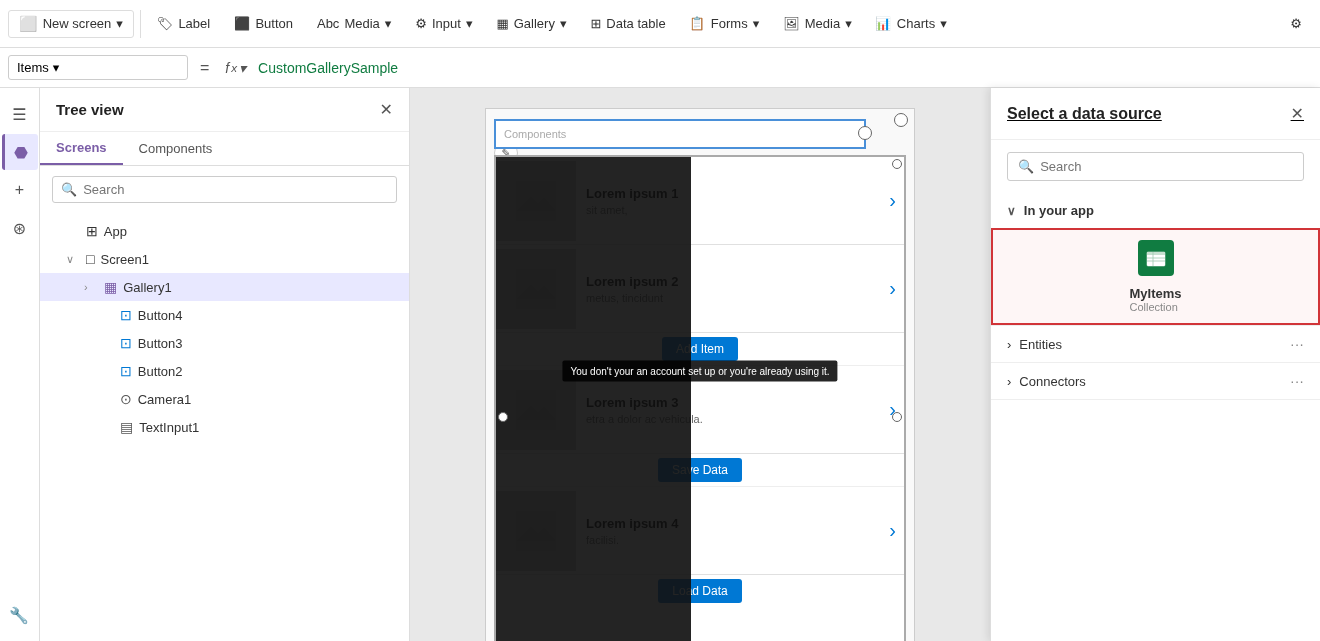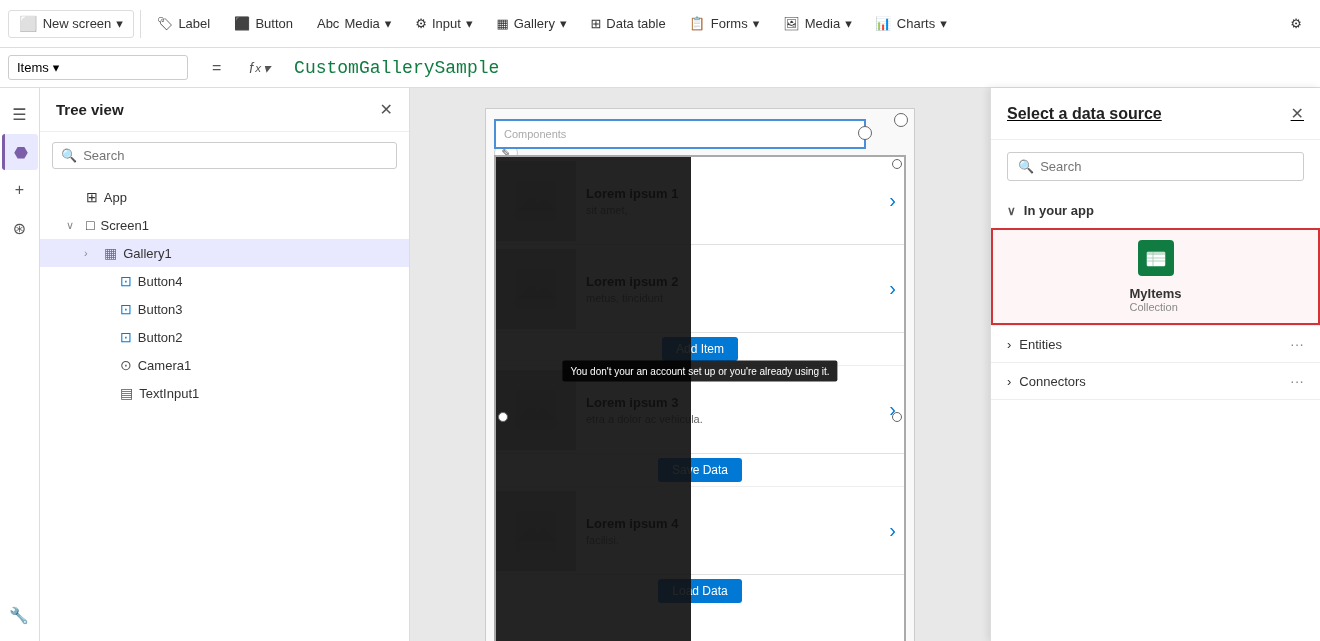--- a/index.html
+++ b/index.html
@@ -18,31 +18,31 @@
       border: none; background: transparent;
     }
     .toolbar-item .icon { font-size: 15px; }
     .toolbar-sep { width: 1px; height: 28px; background: #ddd; margin: 0 2px; }
     .toolbar-item.new-screen { border: 1px solid #ddd; border-radius: 3px; }
 
     
     .formula-bar {
       display: flex; align-items: center; height: 40px;
       background: #fff; border-bottom: 1px solid #ddd;
-      padding: 0 8px; gap: 20px;
+      padding: 0 8px; gap: 8px;
     }
     .formula-dropdown {
       display: flex; align-items: center; gap: 4px;
       border: 1px solid #ccc; border-radius: 3px;
       padding: 4px 8px; min-width: 180px; cursor: pointer;
       font-size: 13px; background: #fff;
     }
     .formula-eq { font-size: 16px; color: #555; padding: 0 4px; }
     .formula-fx { font-style: italic; color: #555; font-size: 14px; padding: 0 4px; display: flex; align-items: center; gap: 2px; }
-    .formula-input { flex: 1; border: none; outline: none; font-size: 18px; color: #107c41; font-family: Liberation Mono, monospace; }
+    .formula-input { flex: 1; border: none; outline: none; font-size: 14px; color: #107c41; font-family: Liberation Sans, sans-serif; }
 
     
     .main-layout { display: flex; height: calc(641px - 88px); }
 
     
     .left-icons {
       width: 40px; background: #fff; border-right: 1px solid #ddd;
       display: flex; flex-direction: column; align-items: center;
       padding: 8px 0; gap: 2px;
     }
@@ -261,20 +261,24 @@
     <button class="left-icon-btn" style="margin-top:auto;">
       <span>🔧</span>
     </button>
   </div>
 
   <div class="tree-panel">
     <div class="tree-header">
       <span class="tree-title">Tree view</span>
       <button class="tree-close">✕</button>
     </div>
+    <div class="tree-tabs">
+      <button class="tree-tab active">Screens</button>
+      <button class="tree-tab">Components</button>
+    </div>
     <div class="tree-search">
       <span class="tree-search-icon">🔍</span>
       <input type="text" placeholder="Search" style="">
     </div>
     <div class="tree-content">
       <div class="tree-item indent1">
         <span class="expand"></span>
         <span class="item-icon">⊞</span>
         <span class="item-label">App</span>
       </div>

